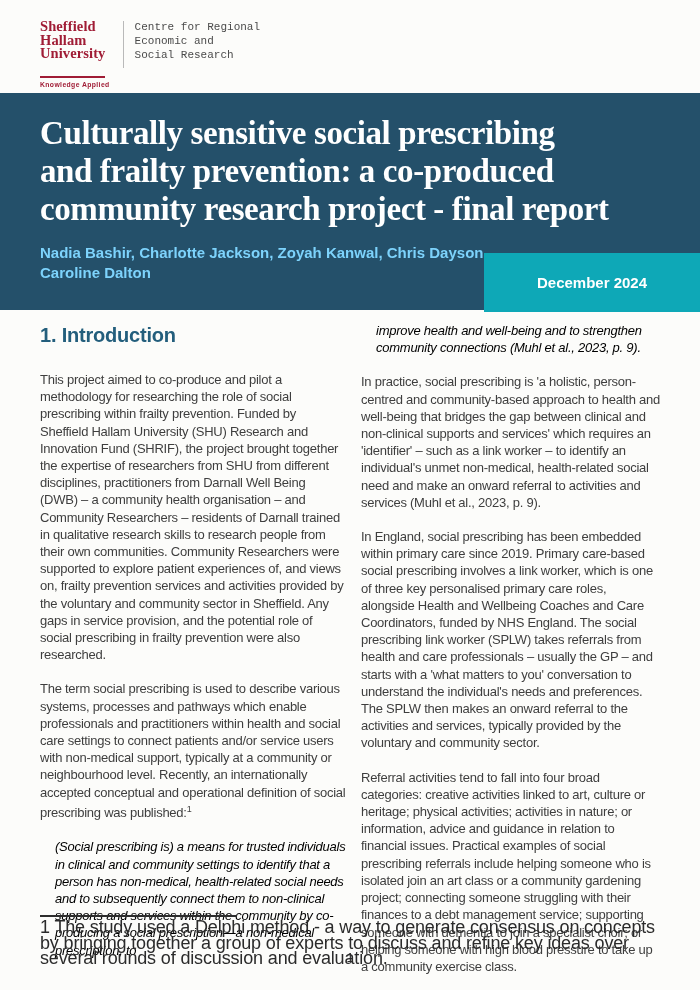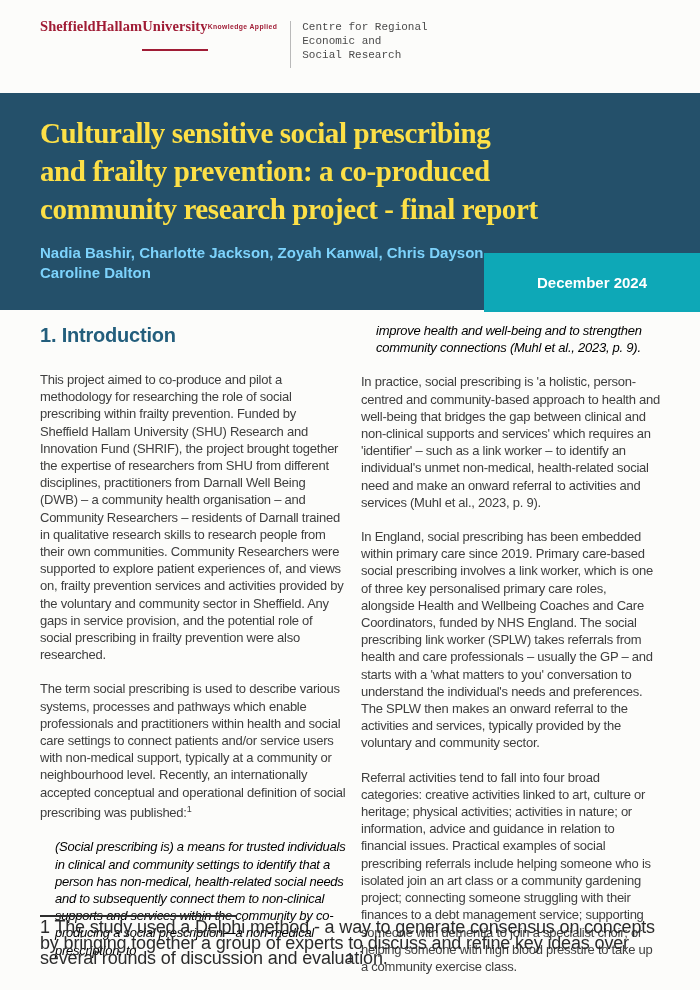--- a/index.html
+++ b/index.html
@@ -11,21 +11,21 @@
     width: 700px;
     height: 990px;
     margin: 0 auto;
     background: #fcfcfa;
     overflow: hidden;
   }
 
   
   .masthead { position: absolute; top: 0; left: 0; width: 700px; height: 93px; background: #fcfcfa; }
   .logo { position: absolute; left: 40px; top: 20px; display: flex; align-items: flex-start; }
-  .shu-wordmark { display: flex; }
+  .shu-wordmark { display: flex; flex-direction: column; }
   .shu-line {
     font-family: "Liberation Serif", serif;
     font-weight: bold;
     font-size: 14.5px;
     line-height: 13.5px;
     color: #a01c35;
     letter-spacing: 0.1px;
   }
   .shu-line.underlined { border-bottom: 2px solid #a01c35; padding-bottom: 15px; align-self: flex-start; }
   .shu-tagline {
@@ -38,24 +38,24 @@
   .logo-divider { width: 1px; height: 47px; background: #b9b9b9; margin: 1px 11px 0 13px; }
   .centre-block { padding-top: 1px; font-family: Liberation Mono, monospace; }
   .centre-line { font-size: 11px; line-height: 13.8px; color: #4b4b4b; }
 
   
   .banner { position: absolute; top: 93px; left: 0; width: 700px; height: 217px; background: #24506a; }
   .report-title {
     position: absolute; left: 40px; top: 21px; width: 630px;
     font-family: "Liberation Serif", serif;
     font-weight: bold;
-    font-size: 29px;
+    font-size: 33px;
     line-height: 38px;
     letter-spacing: -0.4px;
-    color: #fde047;
+    color: #ffffff;
   }
   .report-title span { display: block; }
   .authors {
     position: absolute; left: 40px; top: 150px;
     font-size: 15px; font-weight: bold; line-height: 19.5px; color: #7dd3fc;
   }
   .authors span { display: block; }
   .date-box {
     position: absolute; right: 0; top: 160px;
     width: 216px; height: 59px;

